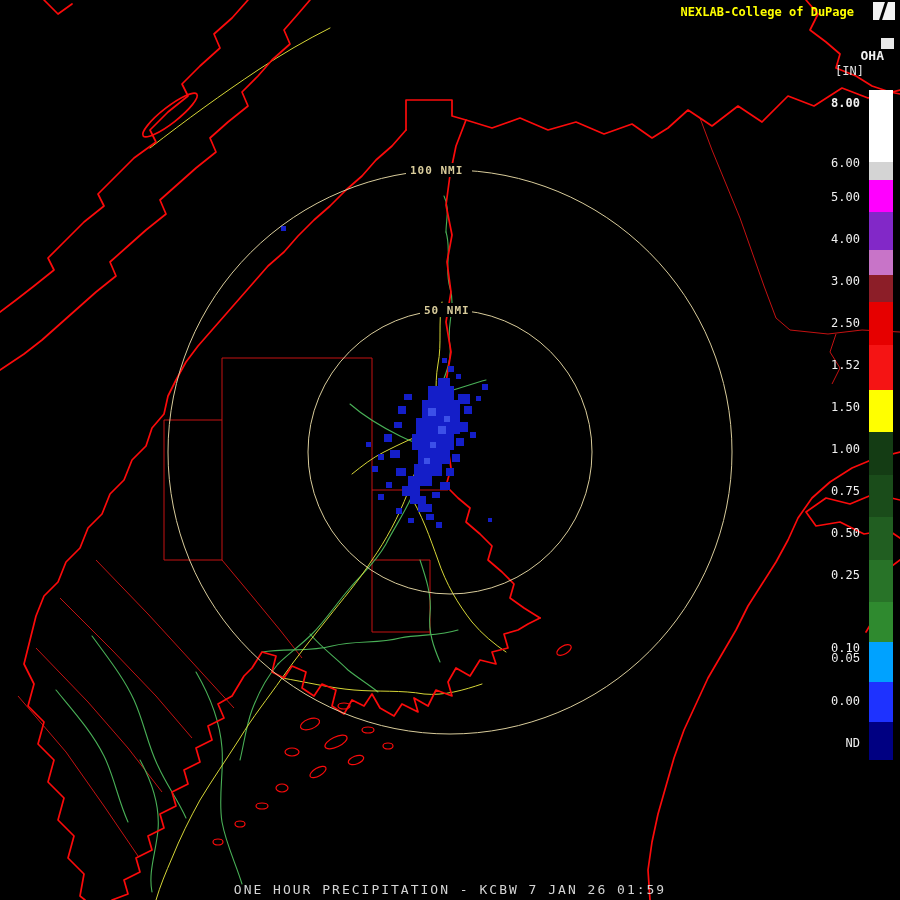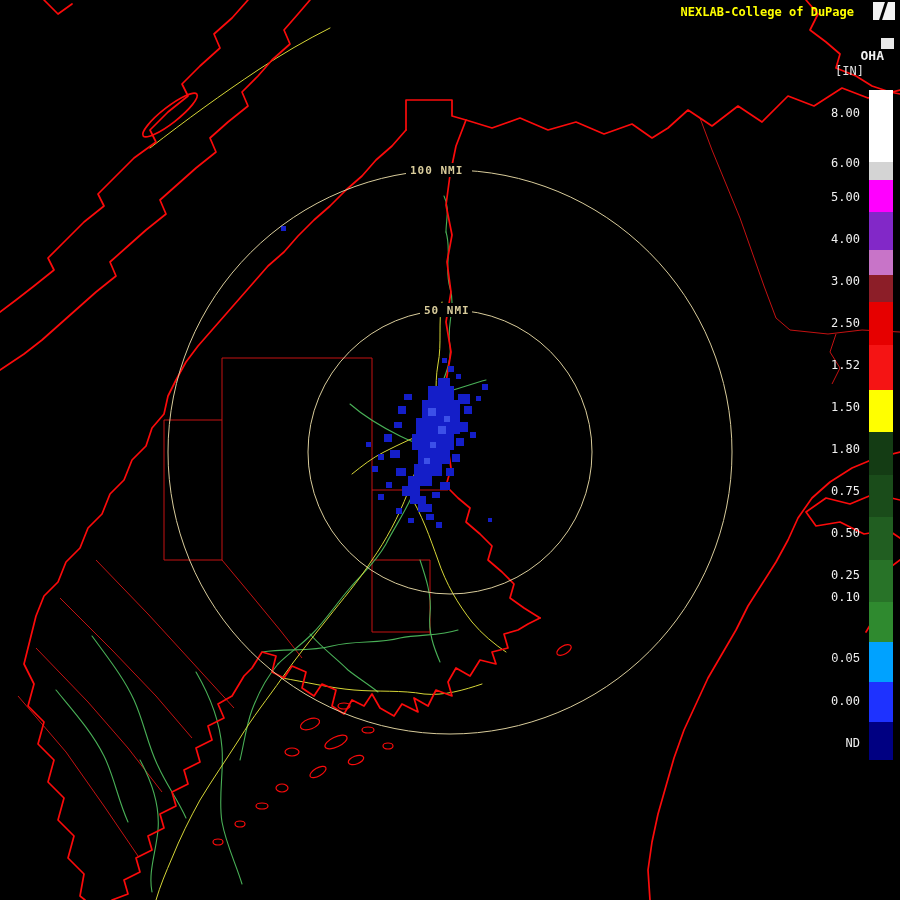--- a/index.html
+++ b/index.html
@@ -200,32 +200,33 @@
       <div class="legend-seg" style="height: 43px; background: rgb(20, 60, 20);"></div>
       <div class="legend-seg" style="height: 42px; background: rgb(26, 76, 26);"></div>
       <div class="legend-seg" style="height: 43px; background: rgb(33, 94, 33);"></div>
       <div class="legend-seg" style="height: 42px; background: rgb(40, 115, 40);"></div>
       <div class="legend-seg" style="height: 40px; background: rgb(47, 138, 47);"></div>
       <div class="legend-seg" style="height: 40px; background: rgb(0, 162, 255);"></div>
       <div class="legend-seg" style="height: 40px; background: rgb(30, 50, 255);"></div>
       <div class="legend-seg" style="height: 38px; background: rgb(0, 0, 130);"></div>
     </div>
   <div class="legend-ticks">
-      <div class="legend-tick" style="top: 106px;">8.00</div>
+      <div class="legend-tick" style="top: 96px; font-weight: bold;">8.00</div>
       <div class="legend-tick" style="top: 156px;">6.00</div>
       <div class="legend-tick" style="top: 190px;">5.00</div>
       <div class="legend-tick" style="top: 232px;">4.00</div>
       <div class="legend-tick" style="top: 274px;">3.00</div>
       <div class="legend-tick" style="top: 316px;">2.50</div>
       <div class="legend-tick" style="top: 358px;">1.52</div>
       <div class="legend-tick" style="top: 400px; text-align: center;">1.50</div>
-      <div class="legend-tick" style="top: 442px;">1.80</div>
+      <div class="legend-tick" style="top: 442px;">1.00</div>
       <div class="legend-tick" style="top: 484px;">0.75</div>
       <div class="legend-tick" style="top: 526px;">0.50</div>
       <div class="legend-tick" style="top: 568px;">0.25</div>
-      <div class="legend-tick" style="top: 590px;">0.10</div>
+      <div class="legend-tick" style="top: 641px;">0.10</div>
       <div class="legend-tick" style="top: 652px; font-family: Liberation Mono, monospace;">0.05</div>
       <div class="legend-tick" style="top: 694px;">0.00</div>
       <div class="legend-tick" style="top: 736px;">ND</div>
     </div>
 
+  <div class="caption">ONE HOUR PRECIPITATION - KCBW 7 JAN 26 01:59</div>
 
 </div>
 
 </body></html>

